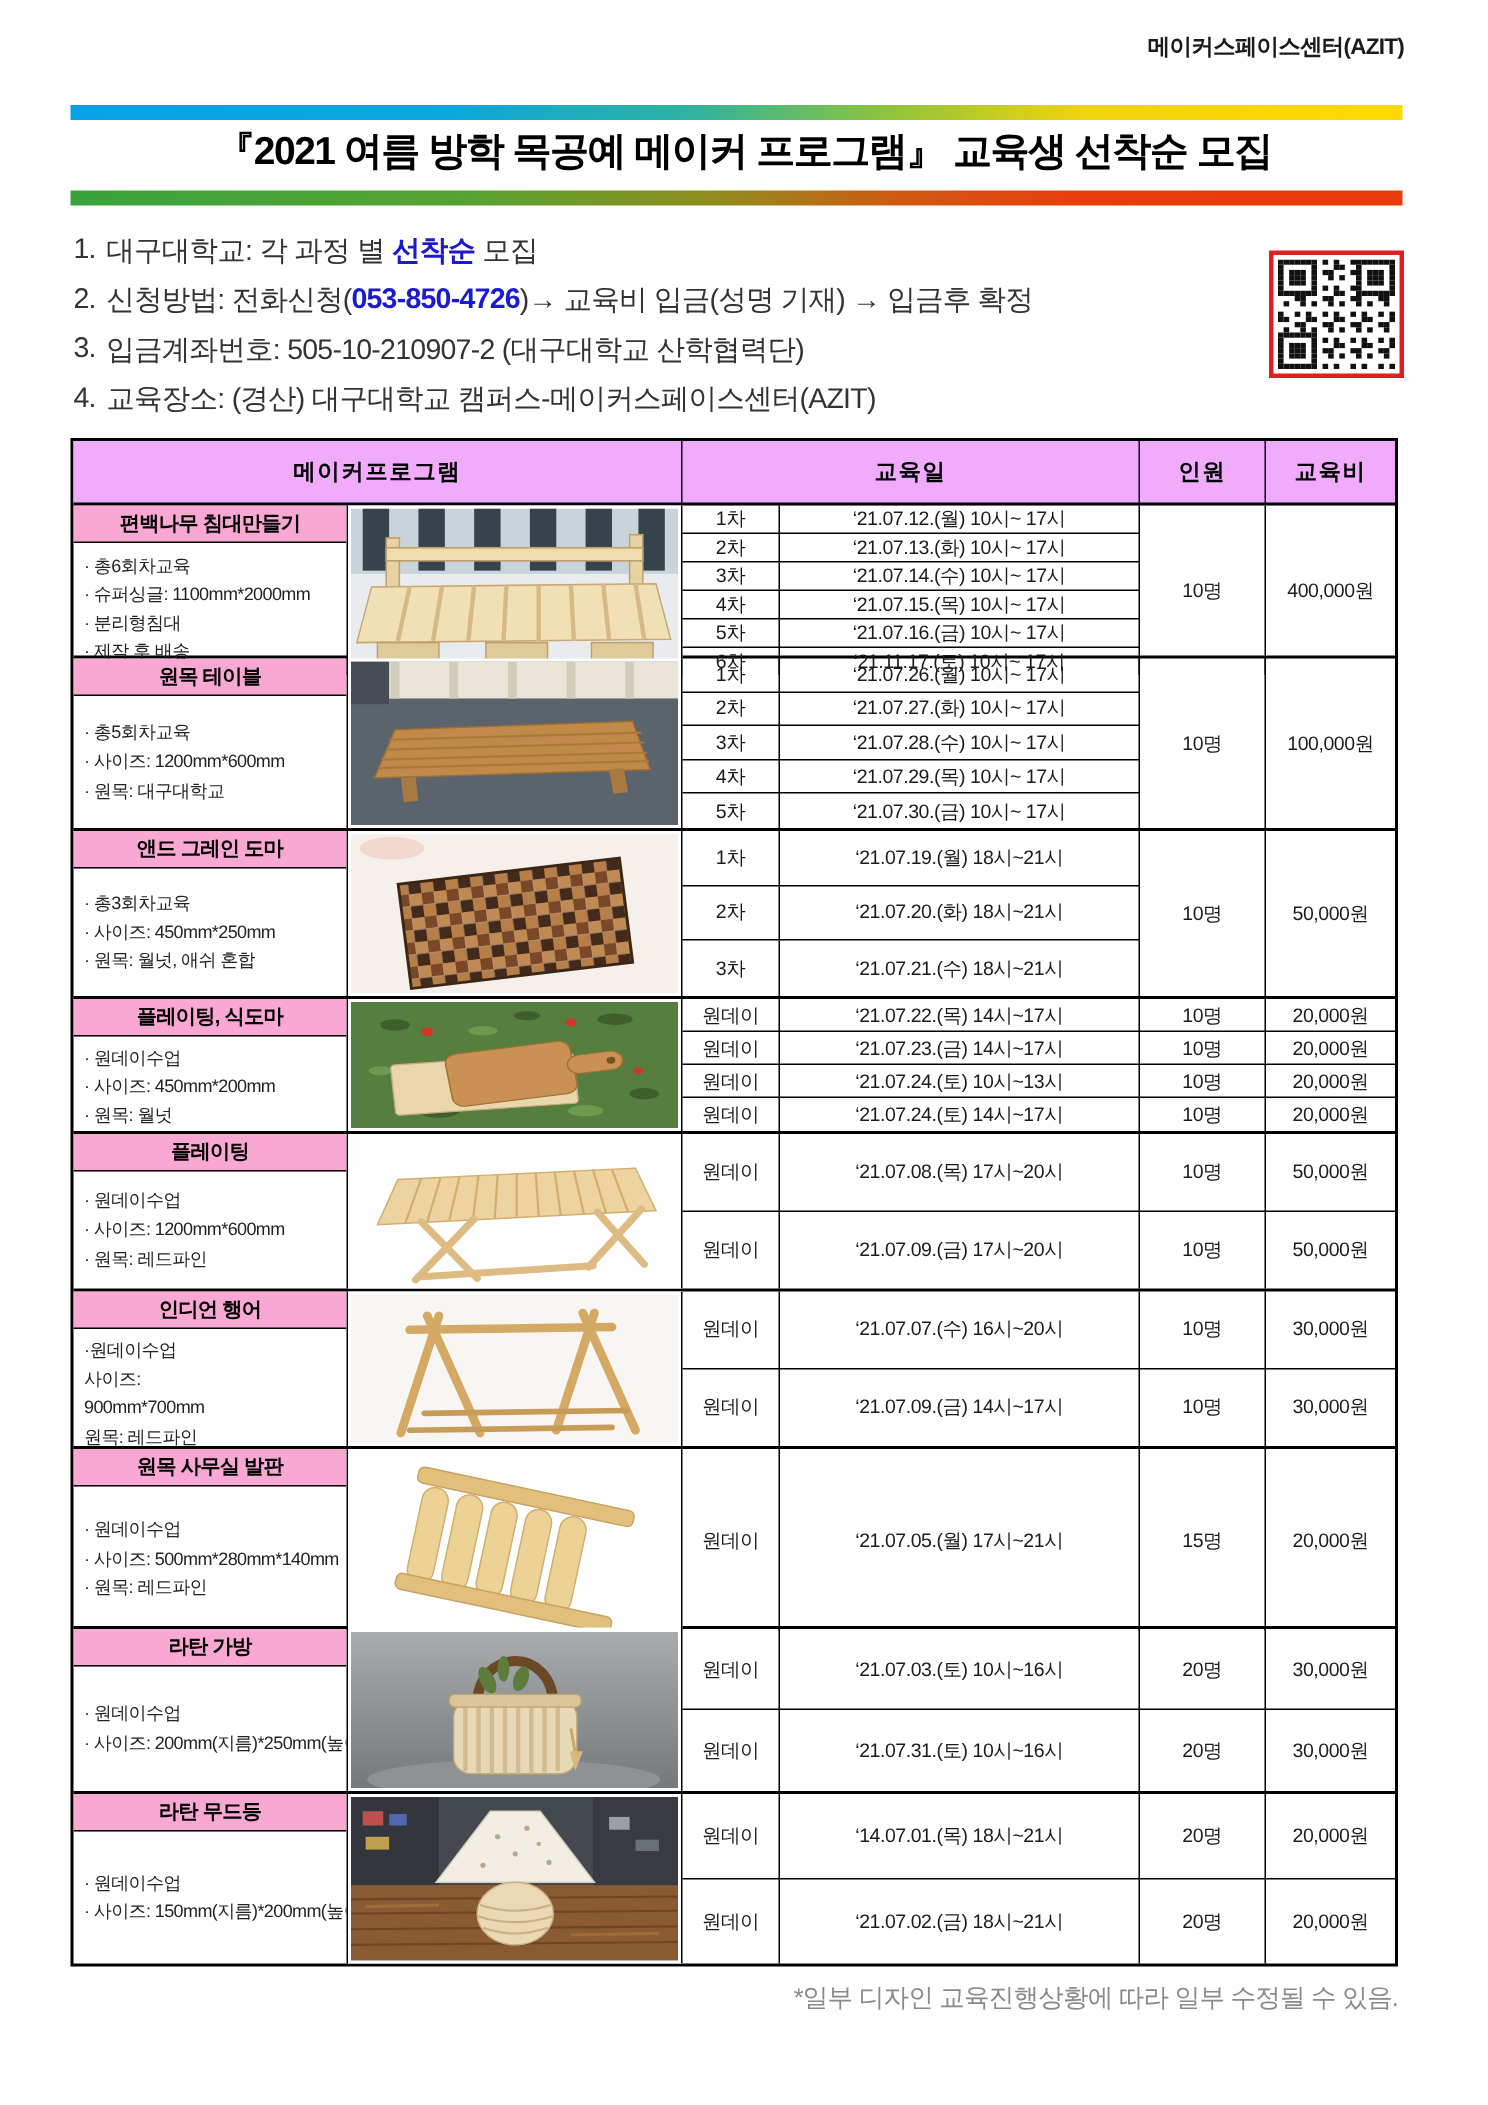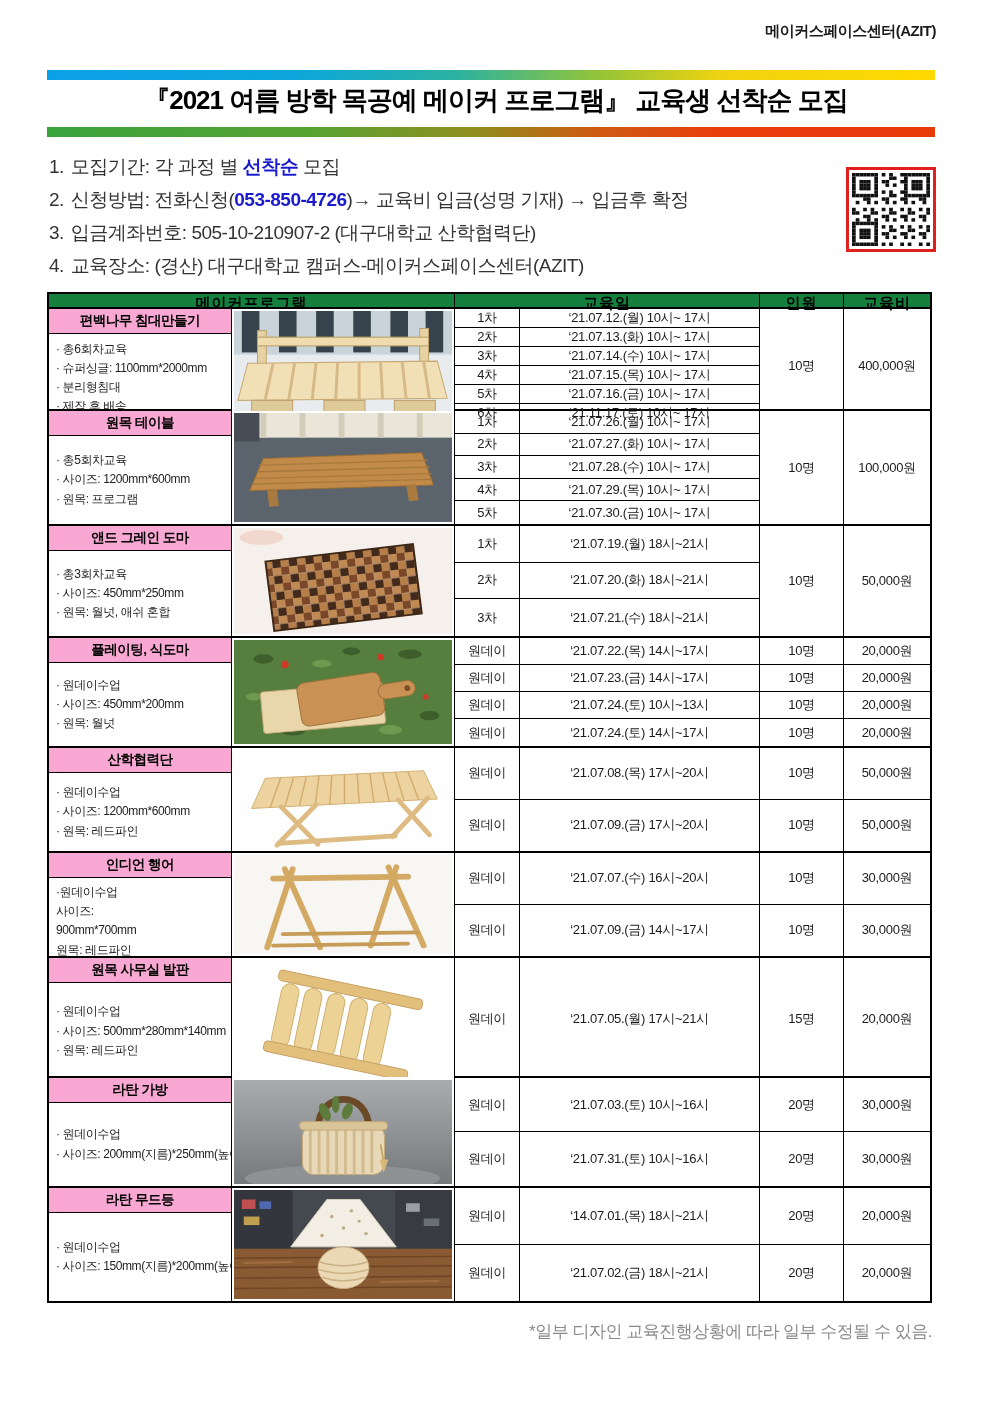--- a/index.html
+++ b/index.html
@@ -17,21 +17,21 @@
 
   .notice { position:absolute; top:150px; left:49px; font-size:19px; letter-spacing:-0.5px; color:#333; }
   .nline { height:33px; display:flex; align-items:center; white-space:pre; }
   .num { margin-right:7px; }
   .em { color:#1a1ad0; font-weight:700; }
 
   .qr { position:absolute; top:167px; left:846px; width:90px; height:85px; border:3px solid #e0201e; background:#fff; padding:3px; }
   .qr svg { width:100%; height:100%; display:block; }
 
   .ptable { position:absolute; left:47px; top:292px; width:885px; border:2px solid #000; background:#fff; }
-  .thead { display:grid; grid-template-columns:406px 305px 84px 86px; height:15px; background:#15803d; border-bottom:2px solid #000; }
+  .thead { display:grid; grid-template-columns:406px 305px 84px 86px; height:43px; background:#f0abfc; border-bottom:2px solid #000; }
   .hc { display:flex; align-items:center; justify-content:center; font-weight:700; font-size:15px; border-right:1px solid #000; letter-spacing:1px; color:#000; }
   .hc.last { border-right:none; }
 
   .prow { display:grid; grid-template-columns:183px 223px 65px 240px 84px 86px; }
   .prow + .prow { border-top:2px solid #000; }
   .c { border-right:1px solid #000; }
   .hb { border-bottom:1px solid #000; }
 
   .cell-info { grid-row:1/-1; grid-column:1; display:flex; flex-direction:column; overflow:hidden; }
   .ptitle { flex:0 0 25px; background:#f9a8d4; border-bottom:1px solid #000; display:flex; align-items:center; justify-content:center; font-weight:700; font-size:13.5px; letter-spacing:-0.5px; color:#000; }
@@ -47,21 +47,21 @@
 
 <div class="page">
 
   <div class="brand">메이커스페이스센터(AZIT)</div>
 
   <div class="bar bar-top"></div>
   <div class="title">『2021 여름 방학 목공예 메이커 프로그램』 교육생 선착순 모집</div>
   <div class="bar bar-mid"></div>
 
   <div class="notice">
-    <div class="nline"><span class="num">1.</span><span>모집기간: 각 과정 별 </span><span class="em">선착순</span><span> 모집</span></div>
+    <div class="nline"><span class="num">1.</span><span>대구대학교: 각 과정 별 </span><span class="em">선착순</span><span> 모집</span></div>
     <div class="nline"><span class="num">2.</span><span>신청방법: 전화신청(</span><span class="em">053-850-4726</span><span>)→ 교육비 입금(성명 기재) → 입금후 확정</span></div>
     <div class="nline"><span class="num">3.</span><span>입금계좌번호: 505-10-210907-2 (대구대학교 산학협력단)</span></div>
     <div class="nline"><span class="num">4.</span><span>교육장소: (경산) 대구대학교 캠퍼스-메이커스페이스센터(AZIT)</span></div>
   </div>
 
   <div class="qr">
     <svg id="qr-grid" viewBox="0 0 84 84" preserveAspectRatio="none">
         <g fill="#111">
           <rect x="0" y="0" width="4" height="4"></rect>
           <rect x="4" y="0" width="4" height="4"></rect>
@@ -324,21 +324,21 @@
           <div class="c dcell" style="grid-area: 6 / 4;">‘21.11.17.(토) 10시~ 17시</div>
           <div class="c ccell" style="grid-area: 1 / 5 / -1;">10명</div>
           <div class="fcell" style="grid-area: 1 / 6 / -1;">400,000원</div>
         </div>
         <div class="prow" style="height: 115px; grid-template-rows: repeat(5, 1fr);">
           <div class="c cell-info">
             <div class="ptitle">원목 테이블</div>
             <div class="bullets">
               <div class="bline">· 총5회차교육</div>
               <div class="bline">· 사이즈: 1200mm*600mm</div>
-              <div class="bline">· 원목: 프로그램</div>
+              <div class="bline">· 원목: 대구대학교</div>
             </div>
           </div>
           <div class="c cell-img">
             <svg viewBox="0 0 223 115" preserveAspectRatio="none">
               <rect width="223" height="115" fill="#5b636c"></rect>
               <rect width="223" height="26" fill="#e9e5d8"></rect>
               <g stroke="#d2ccba" stroke-width="6">
                 <line x1="30" y1="0" x2="30" y2="26"></line>
                 <line x1="70" y1="0" x2="70" y2="26"></line>
                 <line x1="110" y1="0" x2="110" y2="26"></line>
@@ -400,21 +400,21 @@
           </div>
           <div class="c scell hb" style="grid-area: 1 / 3;">1차</div>
           <div class="c dcell hb" style="grid-area: 1 / 4;">‘21.07.19.(월) 18시~21시</div>
           <div class="c scell hb" style="grid-area: 2 / 3;">2차</div>
           <div class="c dcell hb" style="grid-area: 2 / 4;">‘21.07.20.(화) 18시~21시</div>
           <div class="c scell" style="grid-area: 3 / 3;">3차</div>
           <div class="c dcell" style="grid-area: 3 / 4;">‘21.07.21.(수) 18시~21시</div>
           <div class="c ccell" style="grid-area: 1 / 5 / -1;">10명</div>
           <div class="fcell" style="grid-area: 1 / 6 / -1;">50,000원</div>
         </div>
-        <div class="prow" style="height: 110px; grid-template-rows: repeat(4, 1fr);">
+        <div class="prow" style="height: 90px; grid-template-rows: repeat(4, 1fr);">
           <div class="c cell-info">
             <div class="ptitle">플레이팅, 식도마</div>
             <div class="bullets">
               <div class="bline">· 원데이수업</div>
               <div class="bline">· 사이즈: 450mm*200mm</div>
               <div class="bline">· 원목: 월넛</div>
             </div>
           </div>
           <div class="c cell-img">
             <svg viewBox="0 0 223 110" preserveAspectRatio="none">
@@ -456,21 +456,21 @@
           <div class="c dcell hb" style="grid-area: 3 / 4;">‘21.07.24.(토) 10시~13시</div>
           <div class="c ccell hb" style="grid-area: 3 / 5;">10명</div>
           <div class="fcell hb" style="grid-area: 3 / 6;">20,000원</div>
           <div class="c scell" style="grid-area: 4 / 3;">원데이</div>
           <div class="c dcell" style="grid-area: 4 / 4;">‘21.07.24.(토) 14시~17시</div>
           <div class="c ccell" style="grid-area: 4 / 5;">10명</div>
           <div class="fcell" style="grid-area: 4 / 6;">20,000원</div>
         </div>
         <div class="prow" style="height: 105px; grid-template-rows: repeat(2, 1fr);">
           <div class="c cell-info">
-            <div class="ptitle">산학협력단</div>
+            <div class="ptitle">플레이팅</div>
             <div class="bullets">
               <div class="bline">· 원데이수업</div>
               <div class="bline">· 사이즈: 1200mm*600mm</div>
               <div class="bline">· 원목: 레드파인</div>
             </div>
           </div>
           <div class="c cell-img">
             <svg viewBox="0 0 223 105" preserveAspectRatio="none">
               <rect width="223" height="105" fill="#fefefe"></rect>
               <polygon points="32,30 194,22 208,52 18,62" fill="#edd3a0" stroke="#d2ad6e"></polygon>

